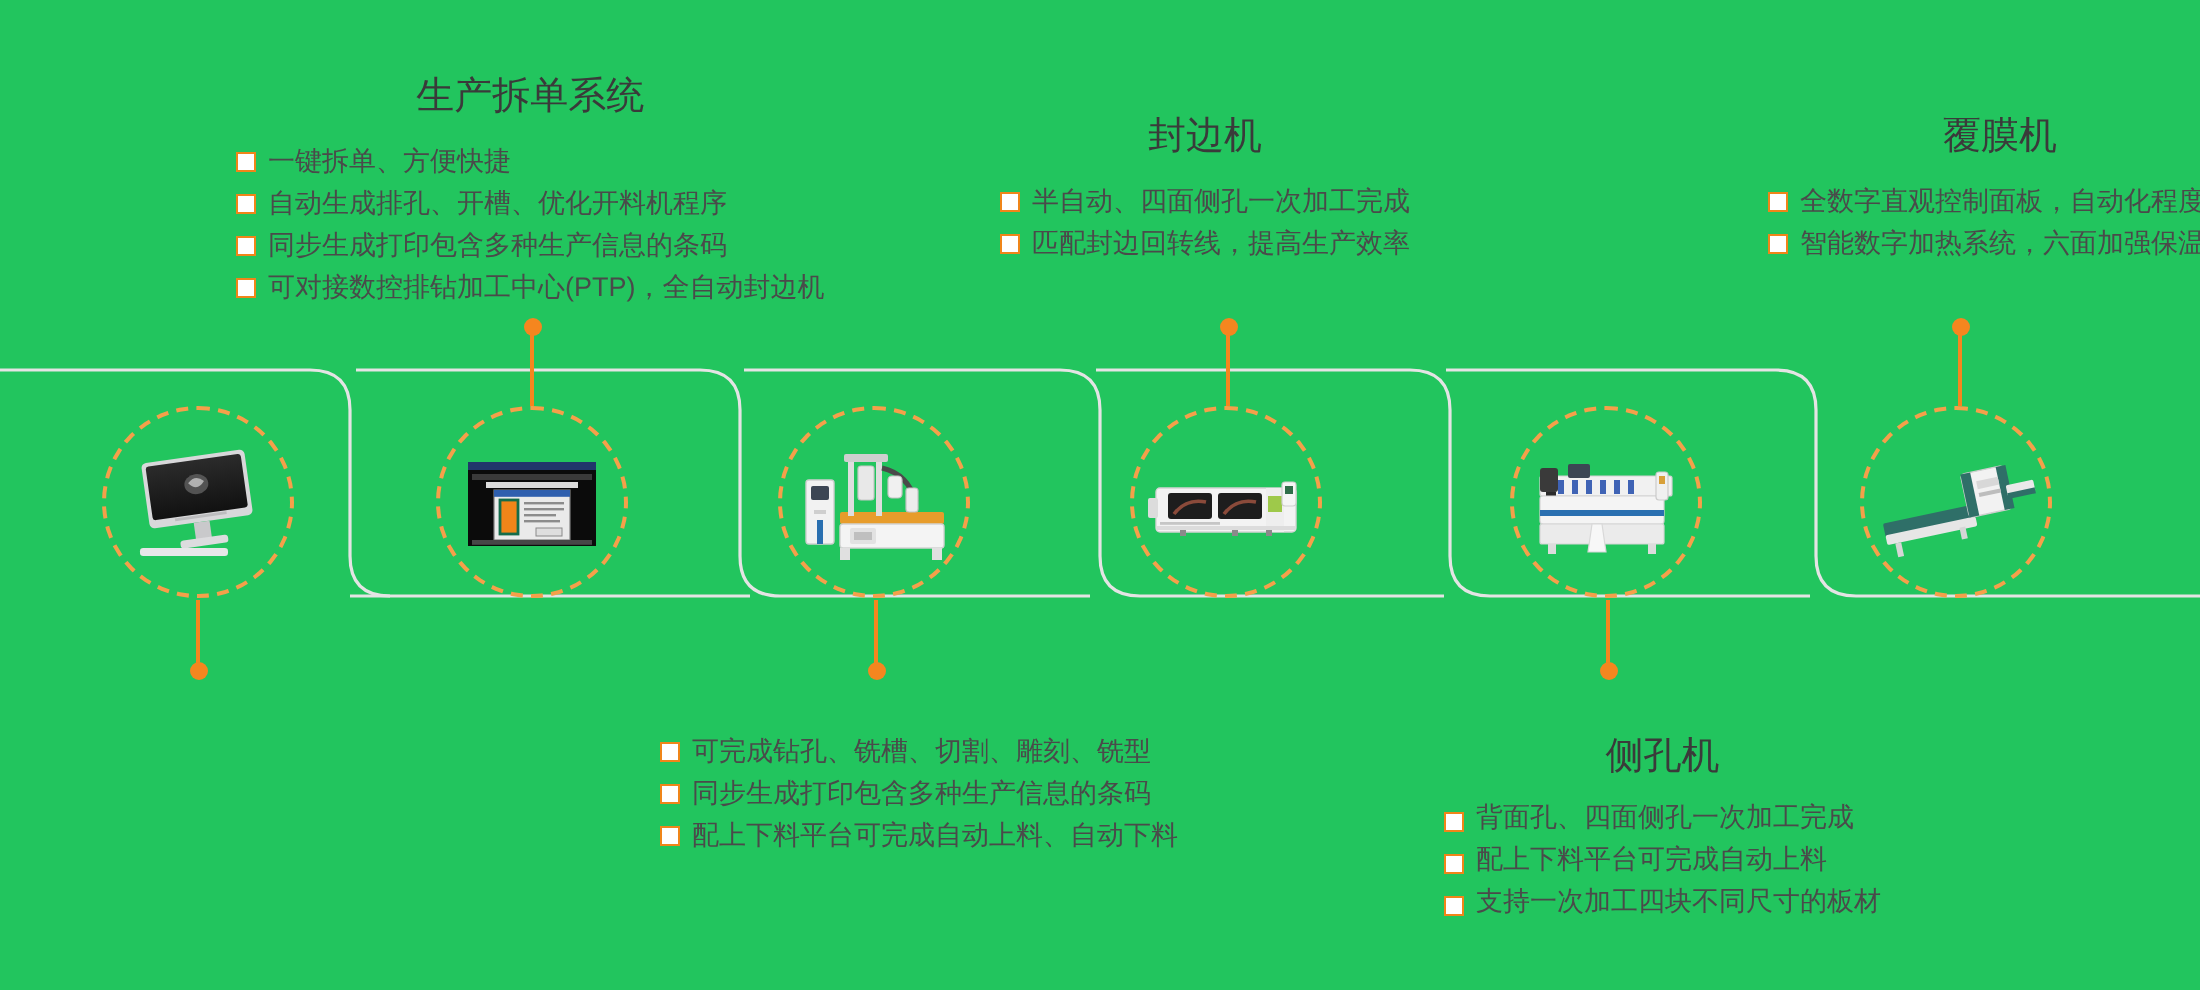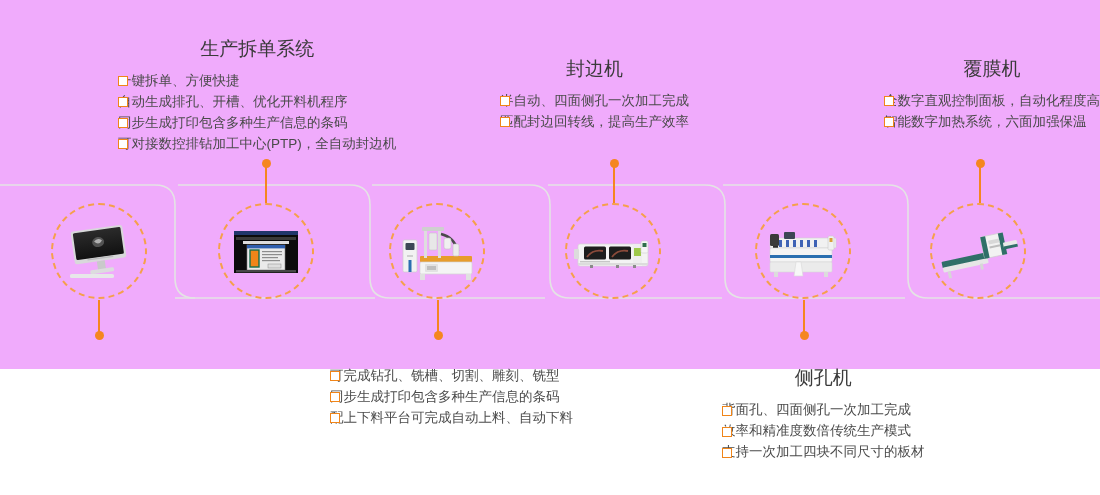--- a/index.html
+++ b/index.html
@@ -8,22 +8,22 @@
     width: 1100px;
     height: 495px;
     overflow: hidden;
     background: #ffffff;
     font-family: "Liberation Sans", "DejaVu Sans", sans-serif;
     color: #3b3b3b;
   }
   #stage {
     position: relative;
     width: 1100px;
-    height: 369px;
-    background: #f0abfc;
+    height: 495px;
+    background: #22c55e;
   }
 
   
   #ribbon {
     position: absolute;
     left: 0; top: 0;
     width: 1100px; height: 495px;
     pointer-events: none;
   }
 
@@ -68,21 +68,21 @@
     line-height: 1.2;
     white-space: nowrap;
   }
   .block.center .heading { text-align: center; }
   .block ul { list-style: none; margin-top: 9px; }
   .block li {
     position: relative;
     font-size: 13.5px;
     line-height: 21px;
     color: #4a4a4a;
-    padding-left: 0;
+    padding-left: 16px;
     white-space: nowrap;
   }
   .block li::before {
     content: "";
     position: absolute;
     left: 0;
     top: 6px;
     width: 8px; height: 8px;
     border: 1px solid #F08519;
     background: #fff;
@@ -292,18 +292,18 @@
       <li>可完成钻孔、铣槽、切割、雕刻、铣型</li>
       <li>同步生成打印包含多种生产信息的条码</li>
       <li>配上下料平台可完成自动上料、自动下料</li>
     </ul>
   </div>
 
   <div class="block center" style="left:722px; top:368px;font-family:Liberation Mono, monospace;">
     <div class="heading">侧孔机</div>
     <ul>
       <li>背面孔、四面侧孔一次加工完成</li>
-      <li>效率和精准度数倍传统生产模式</li>
+      <li>配上下料平台可完成自动上料</li>
       <li>支持一次加工四块不同尺寸的板材</li>
     </ul>
   </div>
 
 </div>
 
 </body></html>

